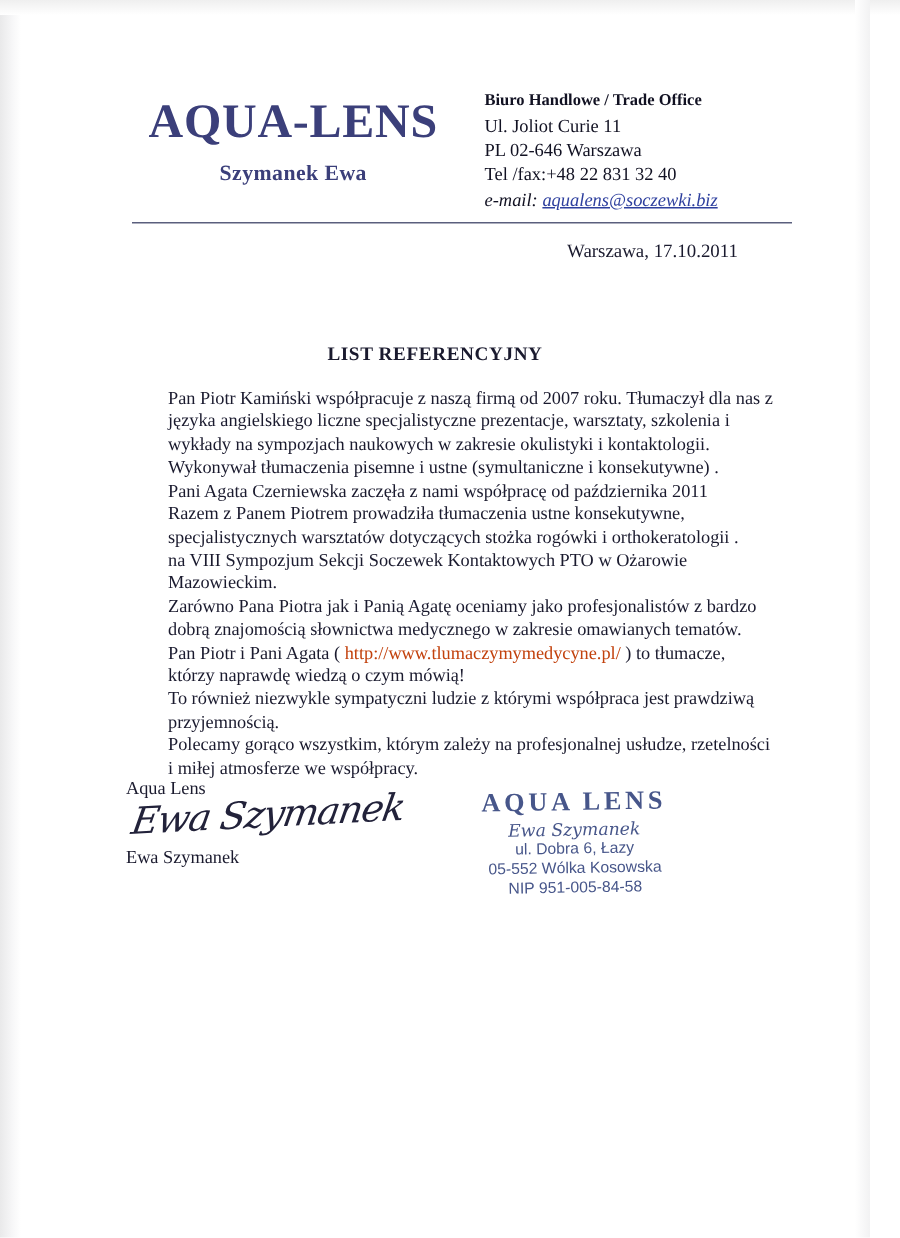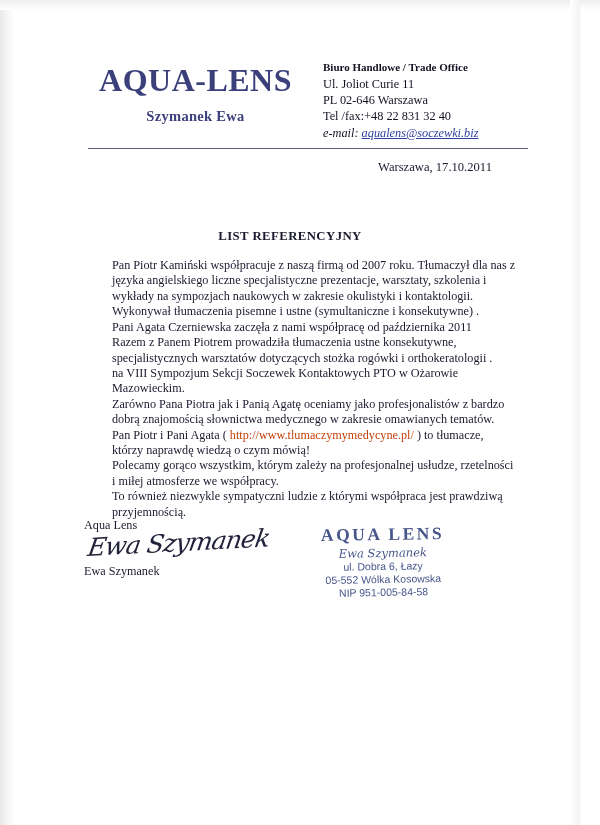--- a/index.html
+++ b/index.html
@@ -222,22 +222,22 @@
   <div class="doc-title">LIST REFERENCYJNY</div>
 
   <div class="letter-body">
     <p>Pan Piotr Kamiński współpracuje z naszą firmą od 2007 roku. Tłumaczył dla nas z języka angielskiego liczne specjalistyczne prezentacje, warsztaty, szkolenia i wykłady na sympozjach naukowych w zakresie okulistyki i kontaktologii. Wykonywał tłumaczenia pisemne i ustne (symultaniczne i konsekutywne) .</p>
     <p>Pani Agata Czerniewska zaczęła z nami współpracę od października 2011</p>
     <p>Razem z Panem Piotrem prowadziła tłumaczenia ustne konsekutywne, specjalistycznych warsztatów dotyczących stożka rogówki i orthokeratologii .</p>
     <p>na VIII Sympozjum Sekcji Soczewek Kontaktowych PTO w Ożarowie Mazowieckim.</p>
     <p>Zarówno Pana Piotra jak i Panią Agatę oceniamy jako profesjonalistów z bardzo dobrą znajomością słownictwa medycznego w zakresie omawianych tematów.</p>
     <p><span>Pan Piotr i Pani Agata ( </span><span class="link">http://www.tlumaczymymedycyne.pl/</span><span> ) to tłumacze,</span></p>
     <p>którzy naprawdę wiedzą o czym mówią!</p>
+    <p>To również niezwykle sympatyczni ludzie z którymi współpraca jest prawdziwą przyjemnością.</p>
     <p>Polecamy gorąco wszystkim, którym zależy na profesjonalnej usłudze, rzetelności i miłej atmosferze we współpracy.</p>
-    <p>To również niezwykle sympatyczni ludzie z którymi współpraca jest prawdziwą przyjemnością.</p>
   </div>
 
   <div class="sign-block">
     <div class="sign-company">Aqua Lens</div>
     <div class="sign-script">Ewa Szymanek</div>
     <div class="sign-name">Ewa Szymanek</div>
   </div>
 
   <div class="stamp">
     <div class="stamp-title">AQUA LENS</div>

